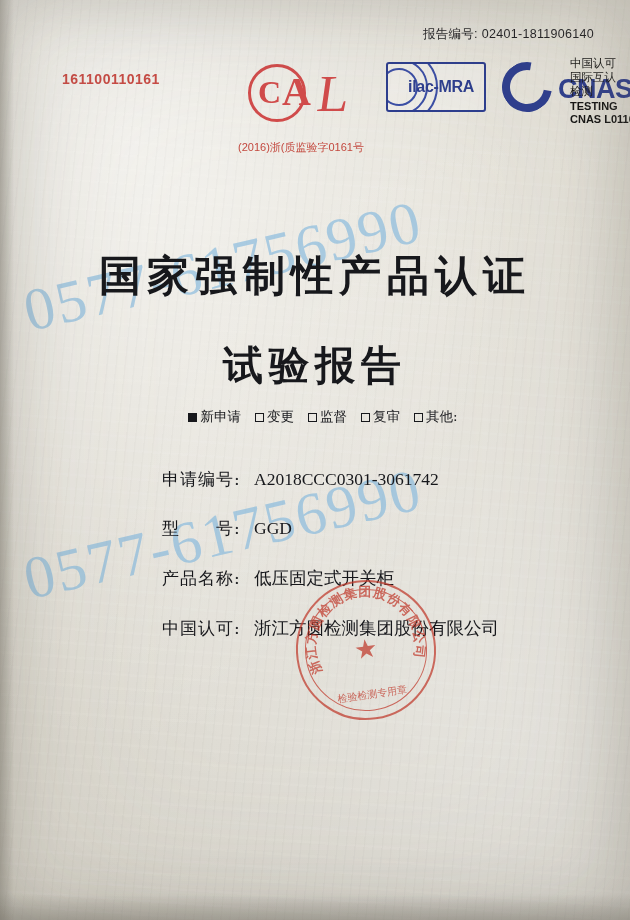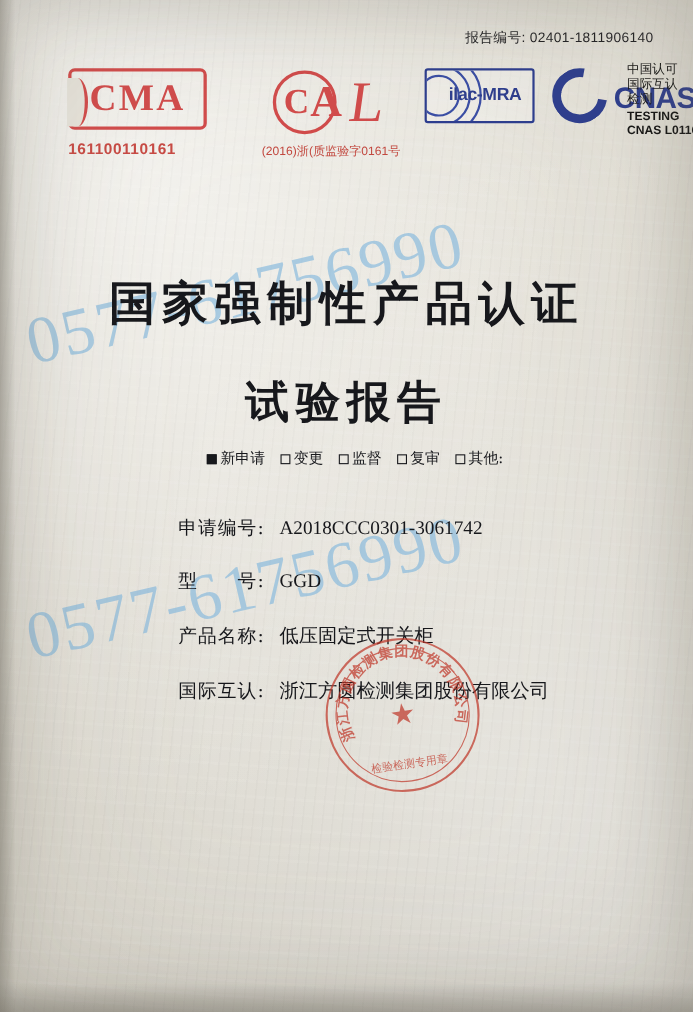--- a/index.html
+++ b/index.html
@@ -147,21 +147,21 @@
   }
   .cal-l {
     position: absolute;
     left: 76px; top: 2px;
     font-size: 52px;
     color: #d34b4b;
     font-family: "Liberation Serif", serif;
     transform: skewX(-8deg);
   }
   .cal-num {
-    margin-top: 6px;
+    margin-top: 16px;
     font-size: 11px;
     color: #c4483f;
     font-family: "Liberation Sans", sans-serif;
     white-space: nowrap;
   }
   
   .ilac { left: 330px; width: 104px; }
   .ilac-box {
     width: 100px; height: 50px;
     border: 2px solid #2c3d8f;
@@ -403,24 +403,20 @@
   <div class="texture"></div>
 
   <div class="report-no">
     <span>报告编号:</span>
     <span>02401-1811906140</span>
   </div>
 
   <div class="logos">
 
     <div class="logo cma">
-      <div class="cma-box">
-        <div class="cma-cut"></div>
-        <div class="cma-text">CMA</div>
-      </div>
       <div class="cma-num">161100110161</div>
     </div>
 
     <div class="logo cal">
       <div class="cal-mark">
         <div class="cal-ring"></div>
         <div class="cal-c">C</div>
         <div class="cal-a">A</div>
         <div class="cal-l">L</div>
       </div>
@@ -496,21 +492,21 @@
       <span class="f-label">型　　号:</span>
       <span class="f-value">GGD</span>
     </div>
 
     <div class="field">
       <span class="f-label">产品名称:</span>
       <span class="f-value">低压固定式开关柜</span>
     </div>
 
     <div class="field org">
-      <span class="f-label">国际互认:</span>
+      <span class="f-label">中国认可:</span>
       <span class="f-value">浙江方圆检测集团股份有限公司</span>
     </div>
 
   </div>
 
   <div class="seal">
     <div class="inner-ring"></div>
     <svg class="arc-text" viewBox="0 0 136 136">
       <defs>
         <path id="arcpath" d="M 20,78 A 50,50 0 1 1 116,78"></path>

